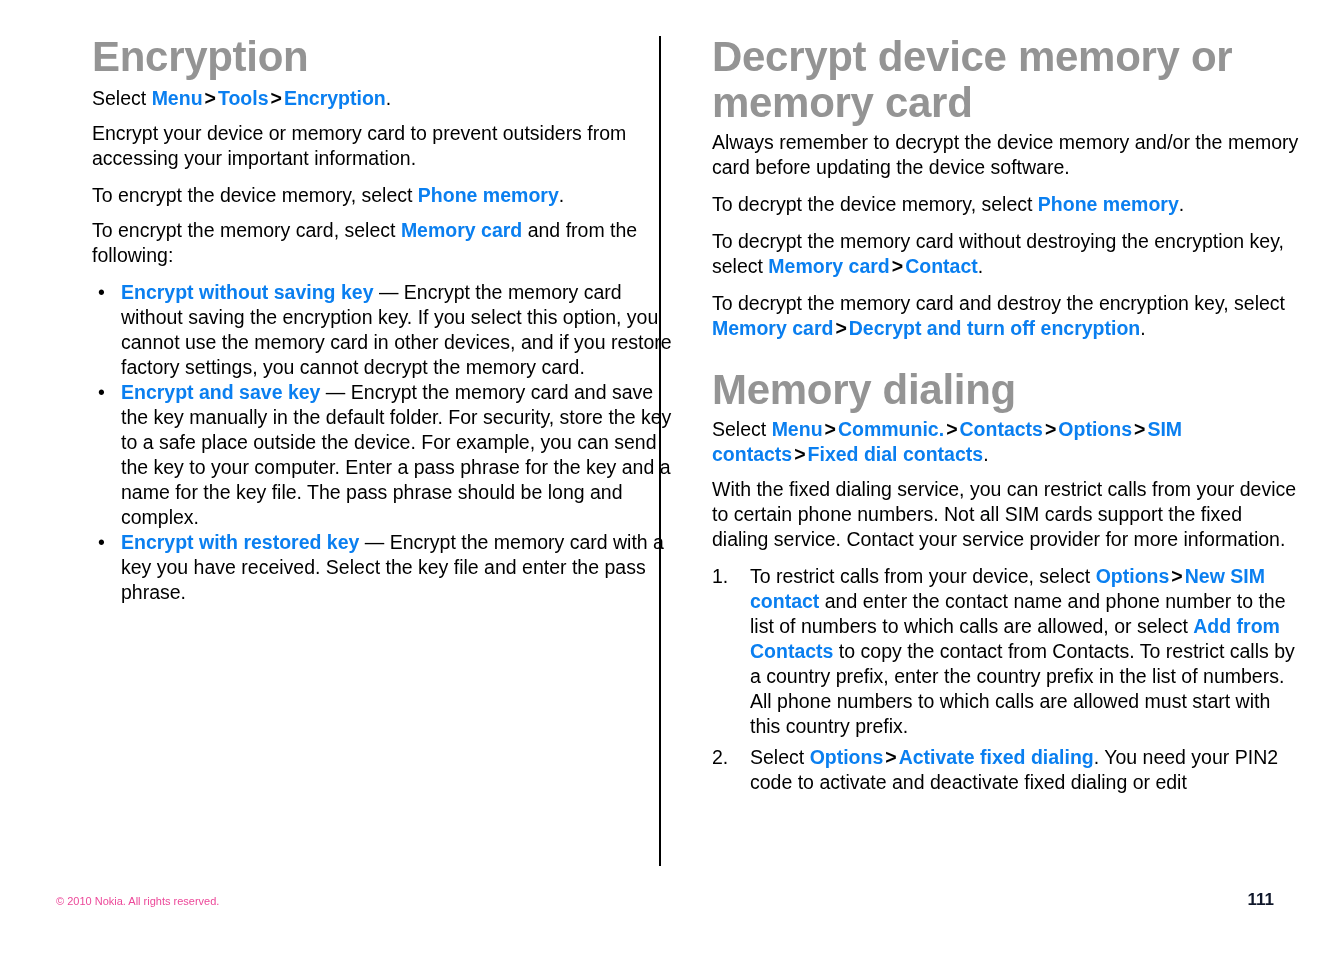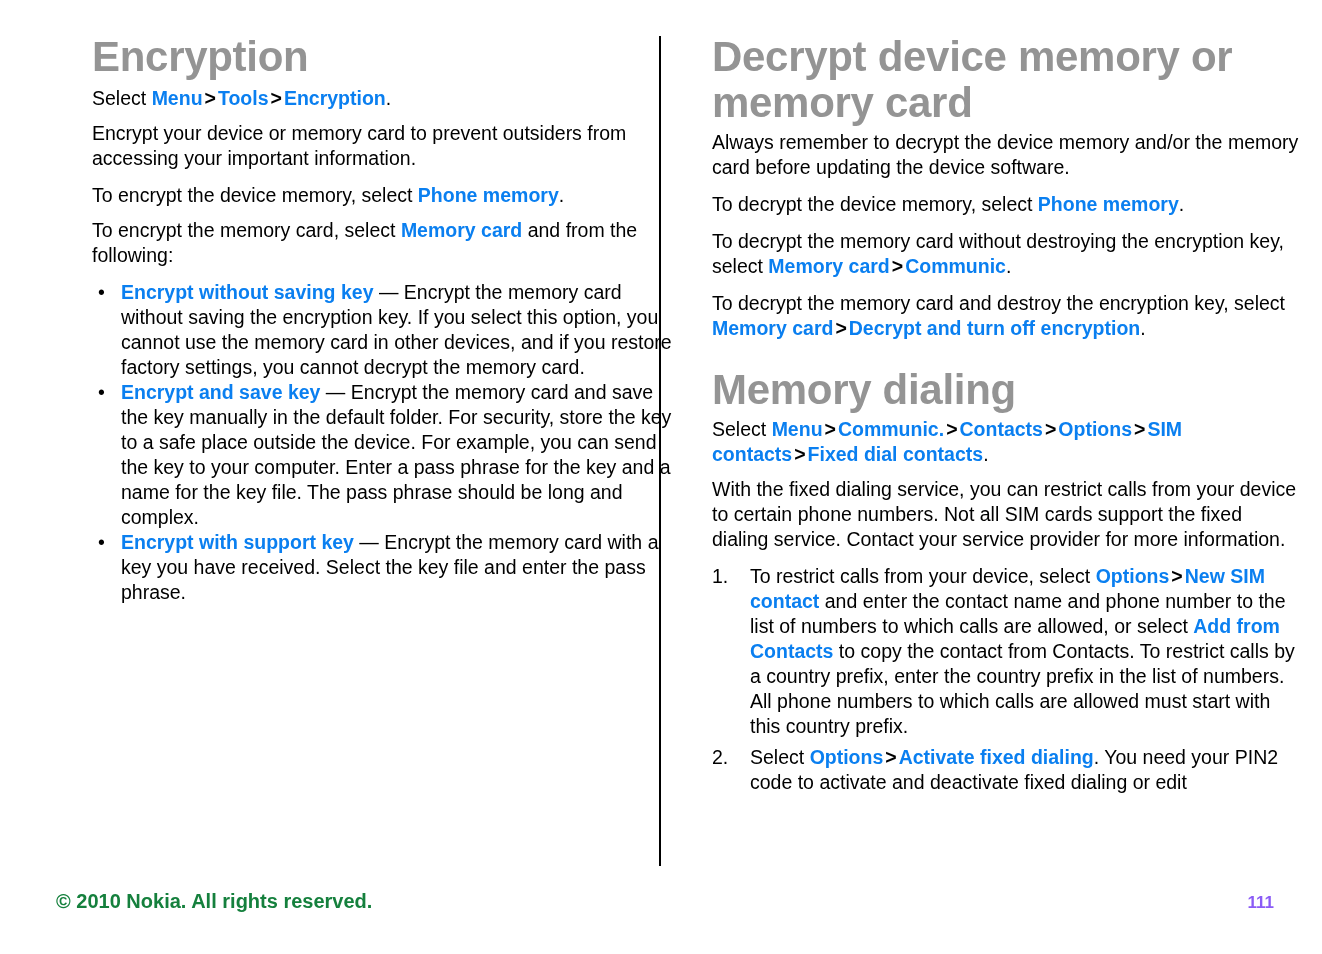--- a/index.html
+++ b/index.html
@@ -138,28 +138,28 @@
     position: absolute;
     left: 56px;
     right: 48px;
     top: 890px;
     height: 26px;
     display: flex;
     align-items: baseline;
     justify-content: space-between;
   }
   .footer-copy {
-    font-size: 20px;
-    font-weight: bold;
-    color: #15803d;
+    font-size: 11px;
+    font-weight: normal;
+    color: #ec4899;
   }
   .footer-page {
     font-size: 17px;
     font-weight: bold;
-    color: #8b5cf6;
+    color: #0f172a;
   }
 </style>
 </head>
 <body>
 
 <div class="page">
 
   <div class="col-divider"></div>
 
   <div class="columns">
@@ -178,35 +178,35 @@
       <p class="body"><span>To encrypt the memory card, select </span><span class="lnk">Memory card</span><span> and from the following:</span></p>
 
       <ul class="bullets">
         <li>
           <span class="bullet-dot">•</span><span class="lnk">Encrypt without saving key</span><span> — </span><span>Encrypt the memory card without saving the encryption key. If you select this option, you cannot use the memory card in other devices, and if you restore factory settings, you cannot decrypt the memory card.</span>
         </li>
         <li>
           <span class="bullet-dot">•</span><span class="lnk">Encrypt and save key</span><span> — </span><span>Encrypt the memory card and save the key manually in the default folder. For security, store the key to a safe place outside the device. For example, you can send the key to your computer. Enter a pass phrase for the key and a name for the key file. The pass phrase should be long and complex.</span>
         </li>
         <li>
-          <span class="bullet-dot">•</span><span class="lnk">Encrypt with support key</span><span> — </span><span>Encrypt the memory card with a key you have received. Select the key file and enter the pass phrase.</span>
+          <span class="bullet-dot">•</span><span class="lnk">Encrypt with restored key</span><span> — </span><span>Encrypt the memory card with a key you have received. Select the key file and enter the pass phrase.</span>
         </li>
       </ul>
 
     </div>
 
     <div class="col col-right">
 
       <h1 class="title tight">Decrypt device memory or memory card</h1>
 
       <p class="body">Always remember to decrypt the device memory and/or the memory card before updating the device software.</p>
 
       <p class="body"><span>To decrypt the device memory, select </span><span class="lnk">Phone memory</span><span>.</span></p>
 
-      <p class="body"><span>To decrypt the memory card without destroying the encryption key, select </span><span class="lnk">Memory card</span><span class="sep">&gt;</span><span class="lnk">Communic</span><span>.</span></p>
+      <p class="body"><span>To decrypt the memory card without destroying the encryption key, select </span><span class="lnk">Memory card</span><span class="sep">&gt;</span><span class="lnk">Contact</span><span>.</span></p>
 
       <p class="body"><span>To decrypt the memory card and destroy the encryption key, select </span><span class="lnk">Memory card</span><span class="sep">&gt;</span><span class="lnk">Decrypt and turn off encryption</span><span>.</span></p>
 
       <h1 class="title tight" style="margin-top:26px;">Memory dialing</h1>
 
       <p class="body tight"><span>Select </span><span class="lnk">Menu</span><span class="sep">&gt;</span><span class="lnk">Communic.</span><span class="sep">&gt;</span><span class="lnk">Contacts</span><span class="sep">&gt;</span><span class="lnk">Options</span><span class="sep">&gt;</span><span class="lnk">SIM contacts</span><span class="sep">&gt;</span><span class="lnk">Fixed dial contacts</span><span>.</span></p>
 
       <p class="body">With the fixed dialing service, you can restrict calls from your device to certain phone numbers. Not all SIM cards support the fixed dialing service. Contact your service provider for more information.</p>
 
       <ol class="numbered">

